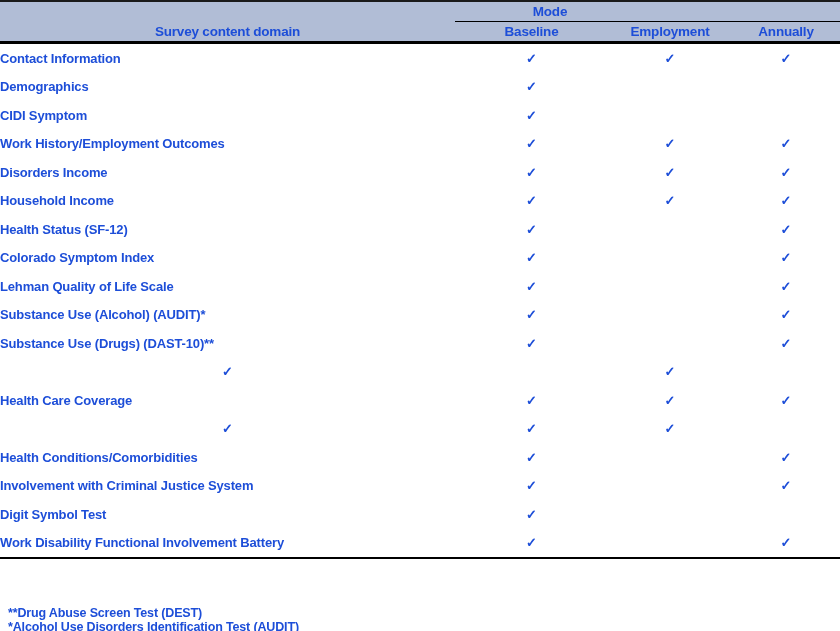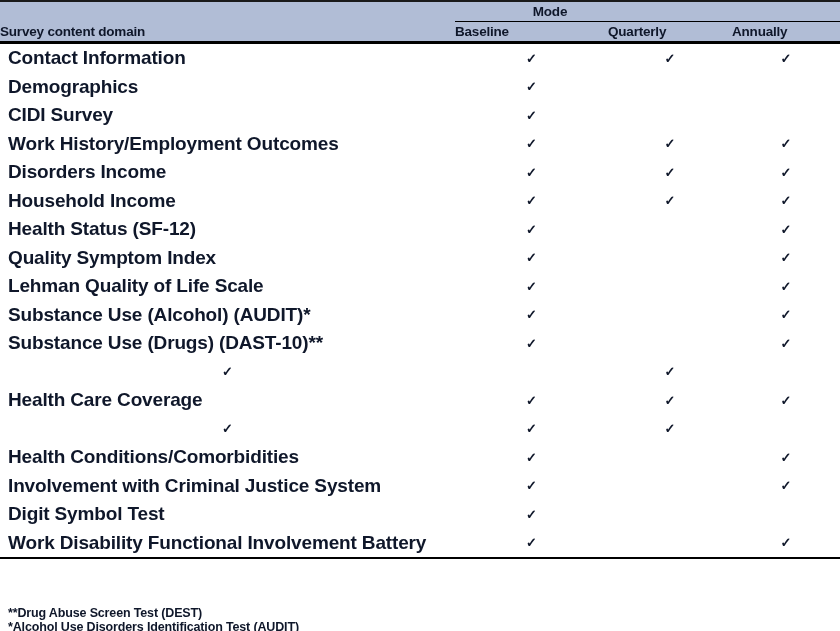--- a/index.html
+++ b/index.html
@@ -2,21 +2,21 @@
 <html><head>
 <meta charset="utf-8">
 <style>
   html, body { margin:0; padding:0; background:#ffffff; }
   .page {
     position:relative;
     width:840px; height:631px;
     background:#ffffff;
     font-family:"Liberation Sans", sans-serif;
     font-weight:bold;
-    color:#0f172a;
+    color:#1d4ed8;
     overflow:hidden;
   }
   .top-rule {
     position:absolute; top:0; left:0;
     width:840px; height:2px; background:#1a1a1a;
   }
   .table-header {
     position:absolute; top:2px; left:0;
     width:840px; height:39px;
     background:#b1bdd6;
@@ -32,36 +32,35 @@
     width:385px; height:1px; background:#000000;
   }
   .header-cols {
     position:absolute; top:20px; left:0;
     width:840px; height:19px;
     display:grid;
     grid-template-columns:455px 153px 124px 108px;
     align-items:center;
   }
   .header-cols .hcell {
-    text-align:left; font-size:13.5px; letter-spacing:-0.2px;
+    text-align:center; font-size:13.5px; letter-spacing:-0.2px;
   }
   .table-body {
     position:absolute; top:44px; left:0;
     width:840px; height:513px;
     border-bottom:2px solid #000000;
   }
   .trow {
     display:grid;
     grid-template-columns:455px 153px 124px 108px;
     height:28.5px;
     align-items:center;
   }
   .trow .rlabel {
-    padding-left:8px;
-    font-size:19px;
+    font-size:13px;
     letter-spacing:-0.15px;
     white-space:nowrap;
   }
   .trow .check {
     text-align:center;
     font-size:13px;
   }
   .footnote {
     position:absolute; left:8px;
     font-size:12.5px; letter-spacing:-0.15px;
@@ -75,40 +74,40 @@
 <div class="page">
 
   <div class="top-rule"></div>
 
   <div class="table-header">
     <div class="mode-label">Mode</div>
     <div class="mode-underline"></div>
     <div class="header-cols">
       <div class="hcell">Survey content domain</div>
       <div class="hcell">Baseline</div>
-      <div class="hcell">Quarterly</div>
+      <div class="hcell">Employment</div>
       <div class="hcell">Annually</div>
     </div>
   </div>
 
   <div class="table-body">
     <div class="trow">
       <div class="rlabel">Contact Information</div>
       <div class="check">✓</div>
       <div class="check">✓</div>
       <div class="check">✓</div>
     </div>
     <div class="trow">
       <div class="rlabel">Demographics</div>
       <div class="check">✓</div>
       <div class="check"></div>
       <div class="check"></div>
     </div>
     <div class="trow">
-      <div class="rlabel">CIDI Survey</div>
+      <div class="rlabel">CIDI Symptom</div>
       <div class="check">✓</div>
       <div class="check"></div>
       <div class="check"></div>
     </div>
     <div class="trow">
       <div class="rlabel">Work History/Employment Outcomes</div>
       <div class="check">✓</div>
       <div class="check">✓</div>
       <div class="check">✓</div>
     </div>
@@ -124,21 +123,21 @@
       <div class="check">✓</div>
       <div class="check">✓</div>
     </div>
     <div class="trow">
       <div class="rlabel">Health Status (SF-12)</div>
       <div class="check">✓</div>
       <div class="check"></div>
       <div class="check">✓</div>
     </div>
     <div class="trow">
-      <div class="rlabel">Quality Symptom Index</div>
+      <div class="rlabel">Colorado Symptom Index</div>
       <div class="check">✓</div>
       <div class="check"></div>
       <div class="check">✓</div>
     </div>
     <div class="trow">
       <div class="rlabel">Lehman Quality of Life Scale</div>
       <div class="check">✓</div>
       <div class="check"></div>
       <div class="check">✓</div>
     </div>

